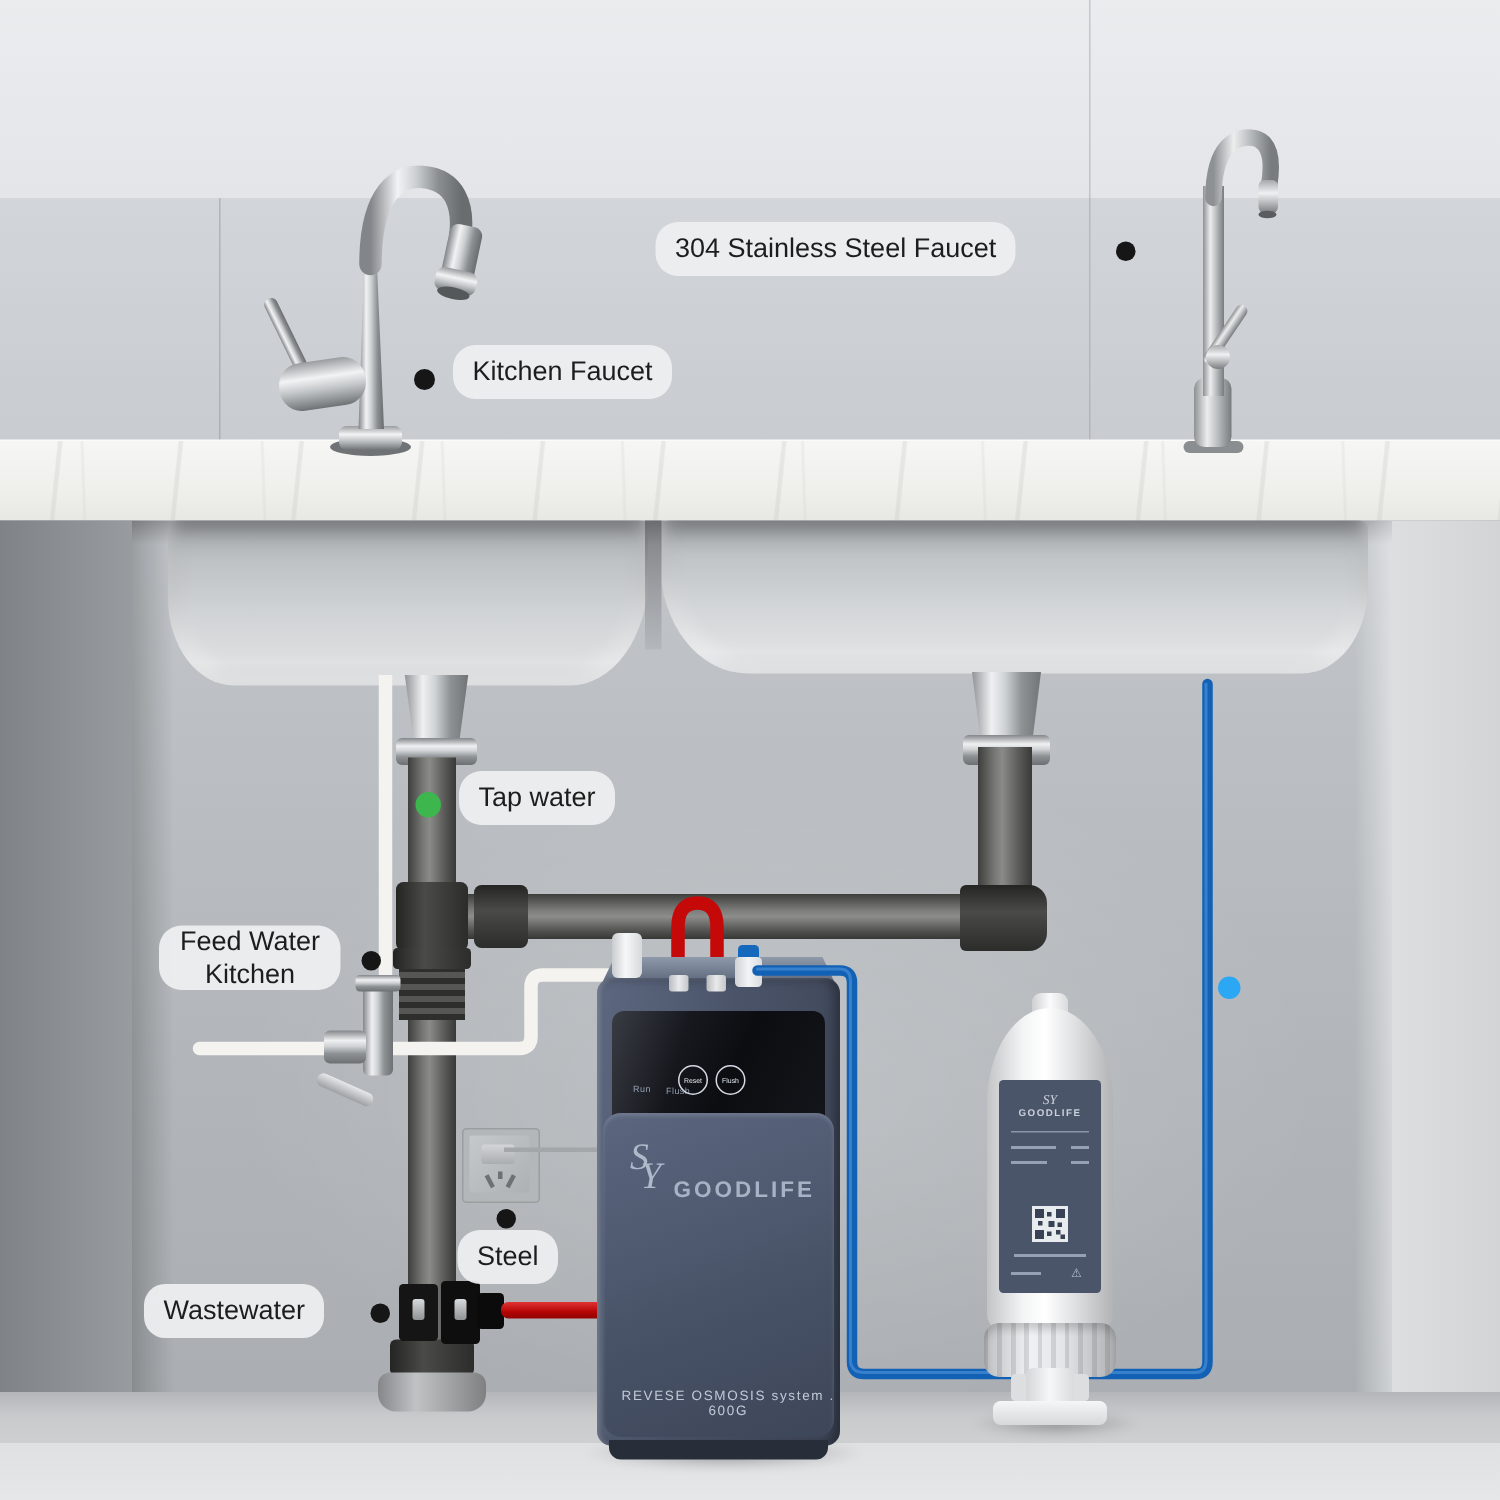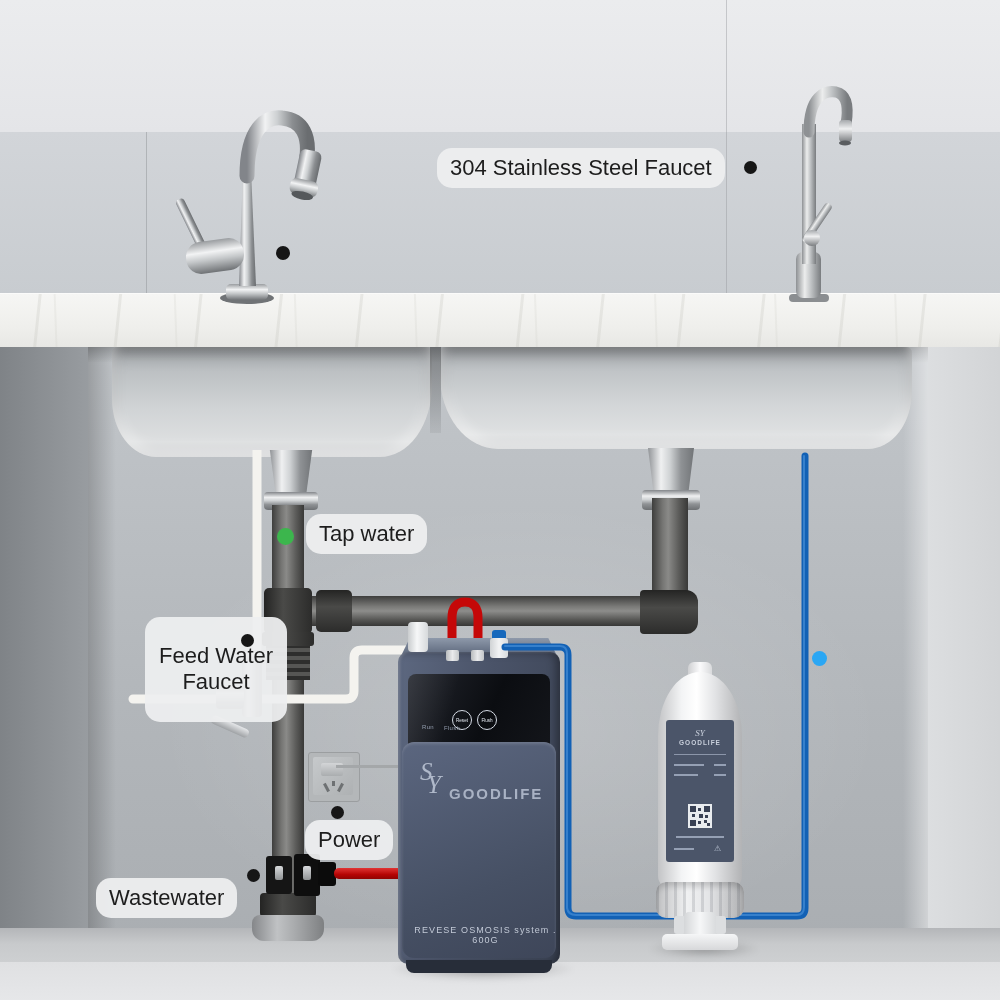--- a/index.html
+++ b/index.html
@@ -159,21 +159,21 @@
     box-shadow:inset 0 4px 6px rgba(0,0,0,.18);}
   .f-stem{left:30px;top:252px;width:32px;height:28px;border-radius:5px;
     background:linear-gradient(90deg,#d4d6d8,#f6f7f8 50%,#d9dbdd);}
   .f-lug-l{left:20px;top:256px;width:12px;height:18px;border-radius:3px;background:#dcdee0;}
   .f-lug-r{left:60px;top:256px;width:12px;height:18px;border-radius:3px;background:#dcdee0;}
   .f-foot{left:8px;top:274px;width:76px;height:16px;border-radius:5px;
     background:linear-gradient(180deg,#f5f6f7,#d7d8da);}
 
   
   .pill{
-    background:rgba(237,238,239,.95);color:#1d1d1d;font-size:22px;
+    background:rgba(237,238,239,.95);color:#1d1d1d;font-size:18px;
     padding:7px 13px;border-radius:15px;white-space:nowrap;line-height:1.2;
   }
   .pill-center{text-align:center;}
   .dot{border-radius:50%;background:#161616;}
 
   
   .tube-svg{left:0;top:0;width:1000px;height:1000px;pointer-events:none;}
 
   .title{
     left:0;top:46px;width:1000px;text-align:center;
@@ -381,31 +381,32 @@
     <ellipse cx="95" cy="63" rx="6" ry="2.5" fill="#5a5d60"></ellipse>
     <rect x="63" y="120" width="8" height="46" rx="4" transform="rotate(34 67 143)" fill="url(#chC)"></rect>
     <circle cx="62" cy="158" r="8" fill="url(#chD)"></circle>
   </svg>
 
 
   <div class="abs pill" style="left:437px;top:148px;">304 Stainless Steel Faucet</div>
   <div class="abs dot" style="left:744px;top:161px;width:13px;height:13px;"></div>
 
   <div class="abs dot" style="left:276px;top:246px;width:14px;height:14px;"></div>
+  <div class="abs pill" style="left:302px;top:230px;">Kitchen Faucet</div>
 
   <div class="abs dot" style="left:277px;top:528px;width:17px;height:17px;background:#3cb64d;"></div>
   <div class="abs pill" style="left:306px;top:514px;text-align:center;">Tap water</div>
 
-  <div class="abs pill pill-center" style="left:106px;top:617px;padding:26px 14px;margin-left:39px;">
+  <div class="abs pill pill-center" style="left:106px;top:617px;padding:0 14px;">
     <div>Feed Water</div>
-    <div>Faucet</div>
+    <div>Kitchen</div>
   </div>
   <div class="abs dot" style="left:241px;top:634px;width:13px;height:13px;"></div>
 
   <div class="abs dot" style="left:812px;top:651px;width:15px;height:15px;background:#2ba7f4;"></div>
 
   <div class="abs dot" style="left:331px;top:806px;width:13px;height:13px;"></div>
-  <div class="abs pill" style="left:305px;top:820px;">Power</div>
-
-  <div class="abs pill" style="left:96px;top:878px;">Wastewater</div>
+  <div class="abs pill" style="left:305px;top:820px;">Steel</div>
+
+  <div class="abs pill" style="left:96px;top:856px;border-radius:14px;">Wastewater</div>
   <div class="abs dot" style="left:247px;top:869px;width:13px;height:13px;"></div>
 
 </div>
 
 </body></html>

